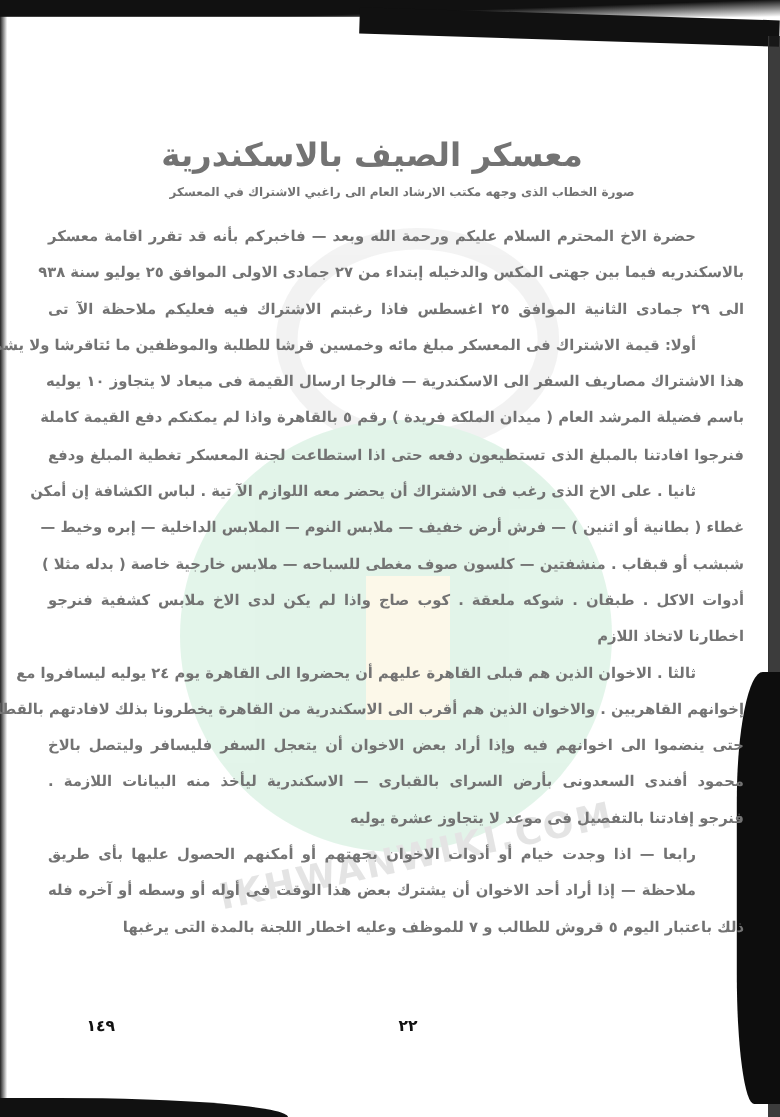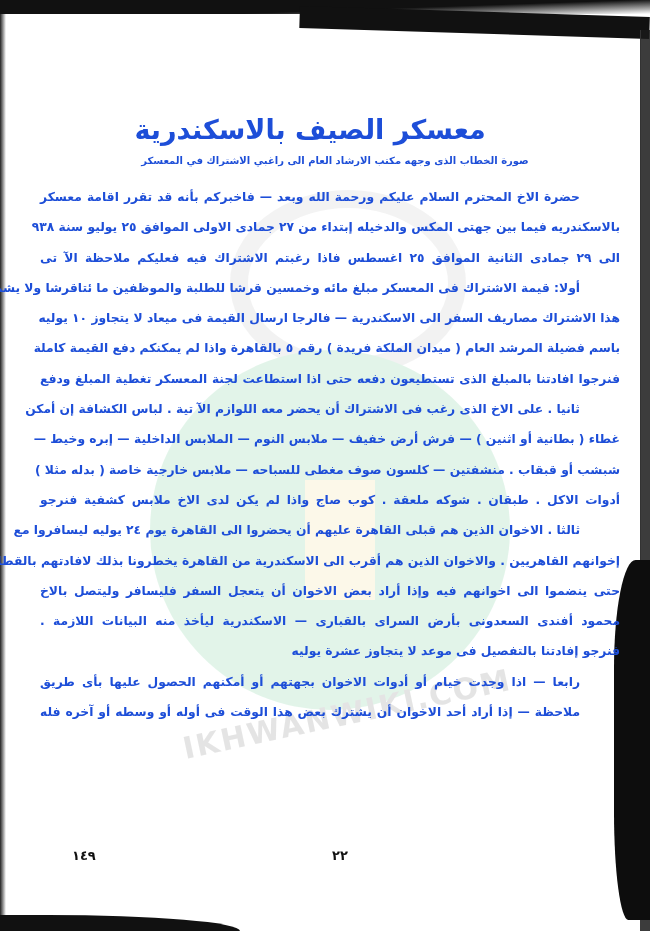--- a/index.html
+++ b/index.html
@@ -55,21 +55,21 @@
     background: #f2e2a0;
   }
   .wm-text {
     position: absolute; left: 40px; top: 520px; width: 300px; text-align: center;
     font-family: "DejaVu Sans", sans-serif; font-weight: bold; font-size: 30px;
     color: #8a8a8a; letter-spacing: 2px; transform: rotate(-12deg);
   }
   
   .page {
     position: absolute; left: 40px; top: 110px; width: 580px;
-    direction: rtl; color: #1d4ed8;
+    direction: rtl; color: #737373;
     font-family: "DejaVu Sans", sans-serif;
   }
   .title {
     text-align: center; font-size: 27px; font-weight: bold; margin: 0 0 0 0;
     padding-right: 40px; line-height: 40px;
   }
   .subtitle {
     text-align: center; font-size: 10px; font-weight: bold; line-height: 22px;
     margin: 0 0 10px 0; padding-left: 10px;
   }
@@ -115,25 +115,27 @@
   <div class="line">بالاسكندريه فيما بين جهتى المكس والدخيله إبتداء من ٢٧ جمادى الاولى الموافق ٢٥ يوليو سنة ٩٣٨</div>
   <div class="line">الى ٢٩ جمادى الثانية الموافق ٢٥ اغسطس فاذا رغبتم الاشتراك فيه فعليكم ملاحظة الآ تى</div>
   <div class="line indent">أولا: قيمة الاشتراك فى المعسكر مبلغ مائه وخمسين قرشا للطلبة والموظفين ما ئتاقرشا ولا يشمل</div>
   <div class="line">هذا الاشتراك مصاريف السفر الى الاسكندرية — فالرجا ارسال القيمة فى ميعاد لا يتجاوز ١٠ يوليه</div>
   <div class="line">باسم فضيلة المرشد العام ( ميدان الملكة فريدة ) رقم ٥ بالقاهرة واذا لم يمكنكم دفع القيمة كاملة</div>
   <div class="line">فنرجوا افادتنا بالمبلغ الذى تستطيعون دفعه حتى اذا استطاعت لجنة المعسكر تغطية المبلغ ودفع</div>
   <div class="line indent">ثانيا . على الاخ الذى رغب فى الاشتراك أن يحضر معه اللوازم الآ تية . لباس الكشافة إن أمكن</div>
   <div class="line">غطاء ( بطانية أو اثنين ) — فرش أرض خفيف — ملابس النوم — الملابس الداخلية — إبره وخيط —</div>
   <div class="line">شبشب أو قبقاب . منشفتين — كلسون صوف مغطى للسباحه — ملابس خارجية خاصة ( بدله مثلا )</div>
   <div class="line">أدوات الاكل . طبقان . شوكه ملعقة . كوب صاج واذا لم يكن لدى الاخ ملابس كشفية فنرجو</div>
+  <div class="line short">اخطارنا لاتخاذ اللازم</div>
   <div class="line indent">ثالثا . الاخوان الذين هم قبلى القاهرة عليهم أن يحضروا الى القاهرة يوم ٢٤ يوليه ليسافروا مع</div>
   <div class="line">إخوانهم القاهريين . والاخوان الذين هم أقرب الى الاسكندرية من القاهرة يخطرونا بذلك لافادتهم بالقطار</div>
   <div class="line">حتى ينضموا الى اخوانهم فيه وإذا أراد بعض الاخوان أن يتعجل السفر فليسافر وليتصل بالاخ</div>
   <div class="line">محمود أفندى السعدونى بأرض السراى بالقبارى — الاسكندرية ليأخذ منه البيانات اللازمة .</div>
   <div class="line short">فنرجو إفادتنا بالتفصيل فى موعد لا يتجاوز عشرة يوليه</div>
   <div class="line indent">رابعا — اذا وجدت خيام أو أدوات الاخوان بجهتهم أو أمكنهم الحصول عليها بأى طريق</div>
   <div class="line indent">ملاحظة — إذا أراد أحد الاخوان أن يشترك بعض هذا الوقت فى أوله أو وسطه أو آخره فله</div>
+  <div class="line short">ذلك باعتبار اليوم ٥ قروش للطالب و ٧ للموظف وعليه اخطار اللجنة بالمدة التى يرغبها</div>
 </div>
 
 <div class="footer">
   <span class="page-num-left">١٤٩</span>
   <span class="page-num-center">٢٢</span>
 </div>
 
 </body></html>

